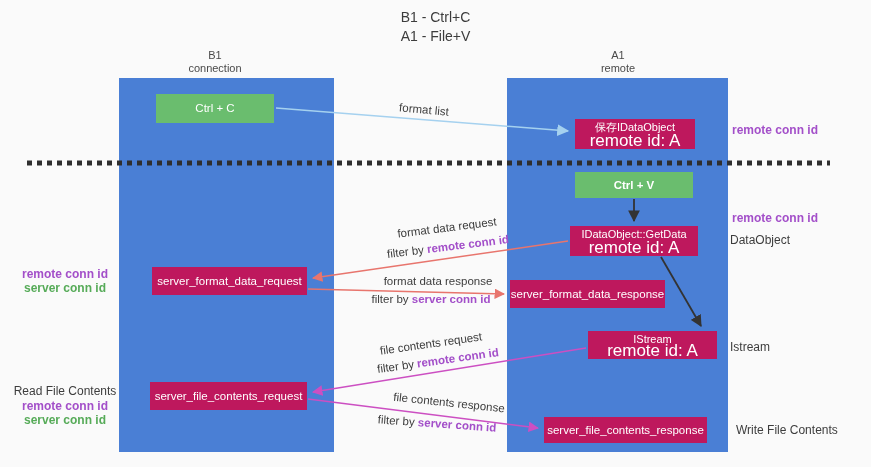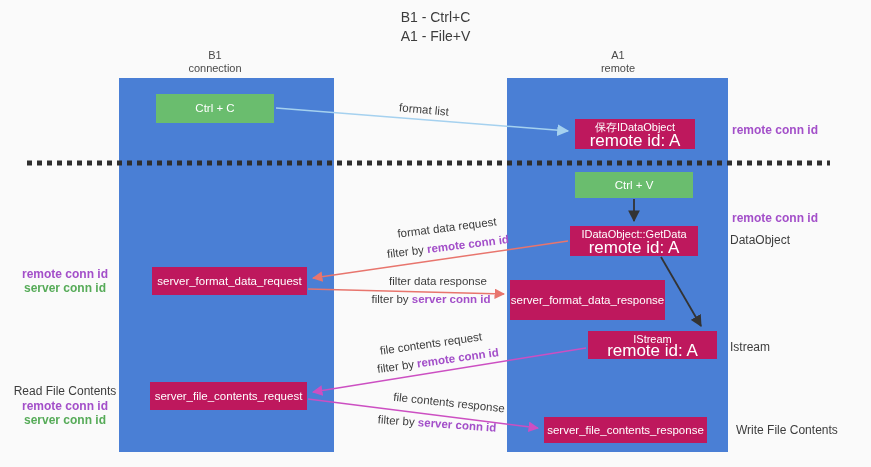--- a/index.html
+++ b/index.html
@@ -90,34 +90,34 @@
 
   <div class="node green" style="left:156px; top:94px; width:118px; height:29px;">
     <div>Ctrl + C</div>
   </div>
 
   <div class="node orange" style="left:575px; top:119px; width:120px; height:30px; font-size:11px;">
     <div>保存IDataObject</div>
     <div class="l2">remote id: A</div>
   </div>
 
-  <div class="node green" style="left:575px; top:172px; width:118px; height:26px;">
+  <div class="node green" style="left:575px; top:172px; width:118px; height:26px;font-weight:bold;">
     <div>Ctrl + V</div>
   </div>
 
   <div class="node orange" style="left:570px; top:226px; width:128px; height:30px; font-size:11px;">
     <div>IDataObject::GetData</div>
     <div class="l2">remote id: A</div>
   </div>
 
   <div class="node orange" style="left:152px; top:267px; width:155px; height:28px;">
     <div>server_format_data_request</div>
   </div>
 
-  <div class="node orange" style="left:510px; top:280px; width:155px; height:40px;">
+  <div class="node orange" style="left:510px; top:280px; width:155px; height:28px;">
     <div>server_format_data_response</div>
   </div>
 
   <div class="node orange" style="left:588px; top:331px; width:129px; height:28px; font-size:11px; line-height:12.5px;">
     <div>IStream</div>
     <div class="l2">remote id: A</div>
   </div>
 
   <div class="node orange" style="left:150px; top:382px; width:157px; height:28px;">
     <div>server_file_contents_request</div>
@@ -127,21 +127,21 @@
     <div>server_file_contents_response</div>
   </div>
 
   <div class="elabel" style="left:424px; top:110px; transform:translate(-50%,-50%) rotate(5deg);">format list</div>
 
   <div class="elabel" style="left:447px; top:228px; transform:translate(-50%,-50%) rotate(-7deg);">format data request</div>
   <div class="elabel" style="left:448px; top:247px; transform:translate(-50%,-50%) rotate(-7deg);">
     <span>filter by </span><span class="purple">remote conn id</span>
   </div>
 
-  <div class="elabel" style="left:438px; top:281px; transform:translate(-50%,-50%);">filter data response</div>
+  <div class="elabel" style="left:438px; top:281px; transform:translate(-50%,-50%);">format data response</div>
   <div class="elabel" style="left:431px; top:299px; transform:translate(-50%,-50%);">
     <span>filter by </span><span class="purple">server conn id</span>
   </div>
 
   <div class="elabel" style="left:431px; top:344px; transform:translate(-50%,-50%) rotate(-8deg);">file contents request</div>
   <div class="elabel" style="left:438px; top:361px; transform:translate(-50%,-50%) rotate(-8deg);">
     <span>filter by </span><span class="purple">remote conn id</span>
   </div>
 
   <div class="elabel" style="left:449px; top:403px; transform:translate(-50%,-50%) rotate(6deg);">file contents response</div>

